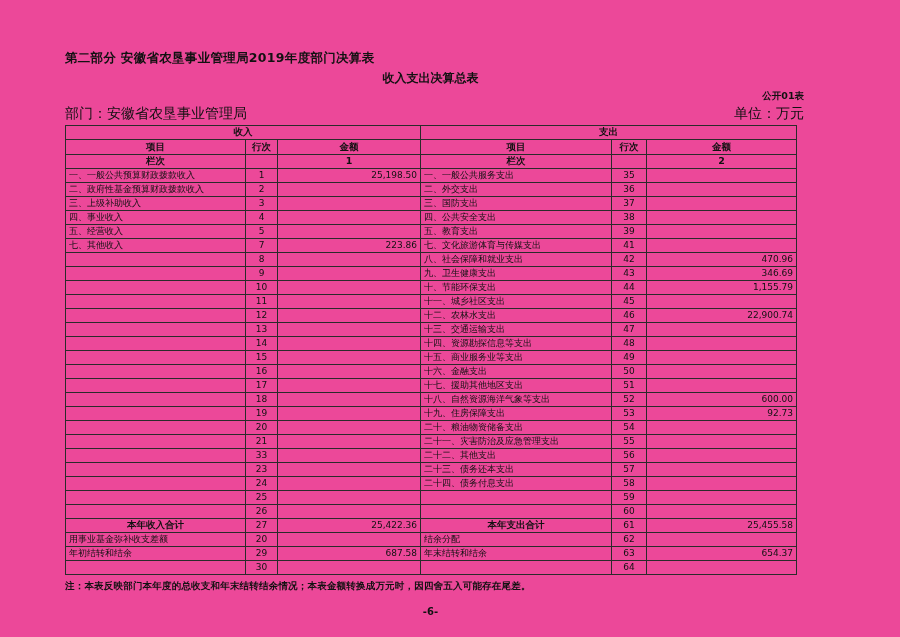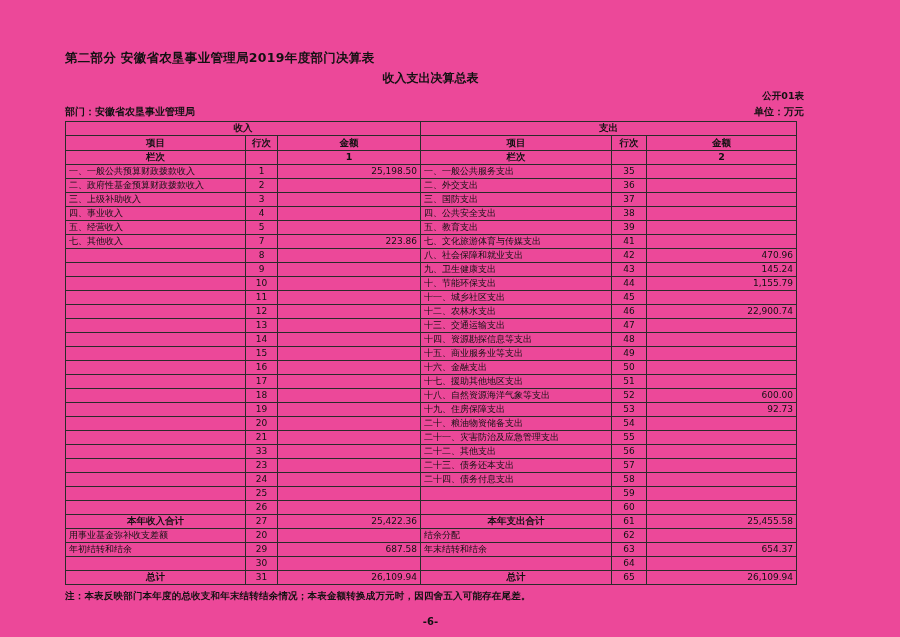--- a/index.html
+++ b/index.html
@@ -6,21 +6,21 @@
   body{
     width:900px;height:637px;background:#f7f7f6;
     font-family:"DejaVu Sans","Liberation Sans",sans-serif;
     color:#111;
   }
   .page{position:relative;width:900px;height:637px;background:#ec4899;overflow:hidden;padding-left:32px;}
   .content{position:absolute;left:65px;top:0;width:731px;}
   .part-title{margin-top:50px;font-size:12.5px;font-weight:bold;letter-spacing:.3px;white-space:nowrap;}
   .table-title{text-align:center;font-size:12px;font-weight:bold;margin-top:3px;}
   .form-code{text-align:right;font-size:9.5px;font-weight:bold;margin-top:3px;margin-right:-8px;}
-  .meta-row{display:flex;justify-content:space-between;align-items:flex-end;font-size:10px;font-weight:bold;margin-top:2px;margin-bottom:2px;}
+  .meta-row{display:flex;justify-content:space-between;align-items:flex-end;font-size:14px;font-weight:normal;margin-top:2px;margin-bottom:2px;}
   .meta-row .unit{margin-right:-8px;}
   table.budget{width:731px;border-collapse:collapse;table-layout:fixed;border:1.5px solid #1c1c1c;}
   table.budget th,table.budget td{
     border:1px solid #2b2b2b;padding:0 3px;font-size:9px;line-height:1.15;
     height:13px;overflow:hidden;white-space:nowrap;
   }
   table.budget th{font-weight:bold;text-align:center;font-size:9.5px;}
   tr.hdr-section th{height:13px;}
   tr.hdr-cols th{height:14px;}
   tr.hdr-index td{text-align:center;font-weight:bold;font-size:9.5px;}
@@ -133,21 +133,21 @@
             <td class="c-item">八、社会保障和就业支出</td>
             <td class="c-line">42</td>
             <td class="c-amount">470.96</td>
           </tr>
           <tr>
             <td class="c-item"></td>
             <td class="c-line">9</td>
             <td class="c-amount"></td>
             <td class="c-item">九、卫生健康支出</td>
             <td class="c-line">43</td>
-            <td class="c-amount">145.24</td>
+            <td class="c-amount">346.69</td>
           </tr>
           <tr>
             <td class="c-item"></td>
             <td class="c-line">10</td>
             <td class="c-amount"></td>
             <td class="c-item">十、节能环保支出</td>
             <td class="c-line">44</td>
             <td class="c-amount">1,155.79</td>
           </tr>
           <tr>
@@ -303,28 +303,20 @@
             <td class="c-amount">654.37</td>
           </tr>
           <tr>
             <td class="c-item"></td>
             <td class="c-line">30</td>
             <td class="c-amount"></td>
             <td class="c-item"></td>
             <td class="c-line">64</td>
             <td class="c-amount"></td>
           </tr>
-          <tr class="sum">
-            <td class="c-item">总计</td>
-            <td class="c-line">31</td>
-            <td class="c-amount">26,109.94</td>
-            <td class="c-item">总计</td>
-            <td class="c-line">65</td>
-            <td class="c-amount">26,109.94</td>
-          </tr>
         </tbody>
     </table>
 
     <div class="note">注：本表反映部门本年度的总收支和年末结转结余情况；本表金额转换成万元时，因四舍五入可能存在尾差。</div>
     <div class="page-num">-6-</div>
 
   </div>
 </div>
 
 </body></html>

